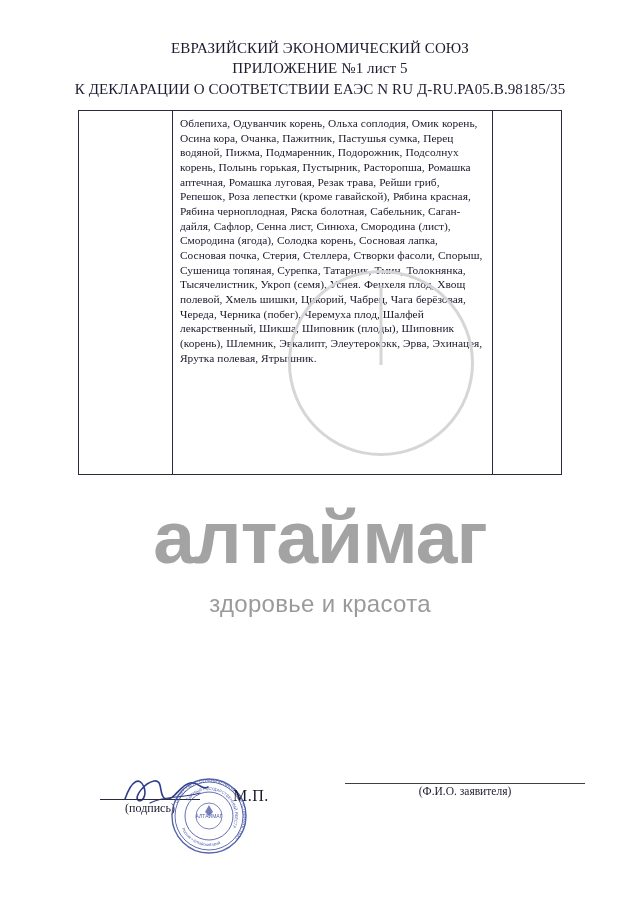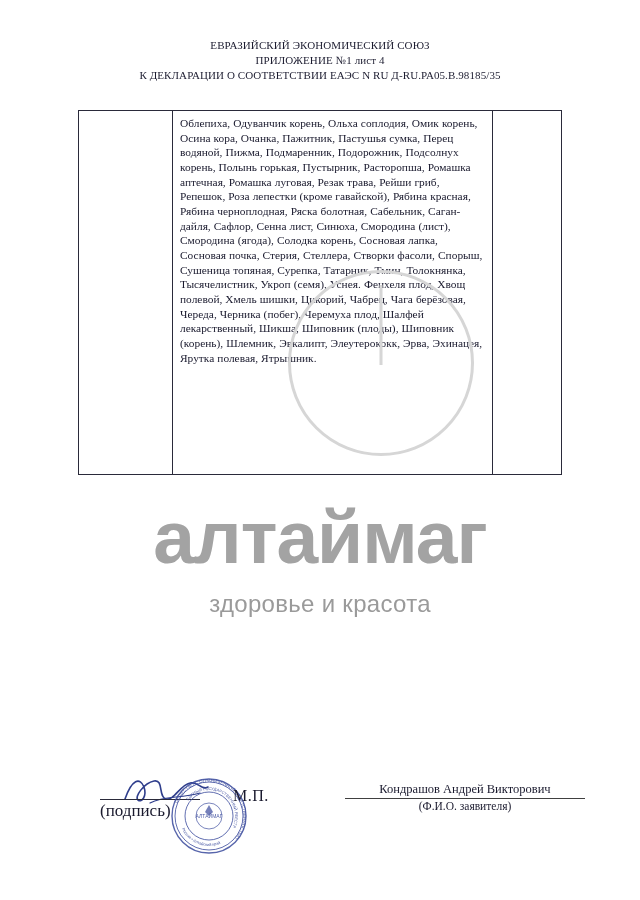--- a/index.html
+++ b/index.html
@@ -24,21 +24,21 @@
   
   .header {
     position: absolute;
     top: 38px;
     left: 0;
     width: 640px;
     text-align: center;
     line-height: 1.35;
   }
   .header div {
-    font-size: 11px;
+    font-size: 15px;
     letter-spacing: 0.1px;
     color: #1c1c30;
     white-space: nowrap;
   }
 
   
   .table {
     position: absolute;
     left: 78px;
     top: 110px;
@@ -139,21 +139,22 @@
     top: 18px;
     width: 90px;
     height: 34px;
     color: #2f3e8c;
   }
   .sig-label {
     position: absolute;
     left: 100px;
     top: 44px;
     width: 100px;
-    font-size: 17px;
+    text-align: center;
+    font-size: 12px;
     color: #1a1a2e;
   }
   .sig-label .under {
     display: block;
     border-top: 1px solid #2a2a3a;
     padding-top: 1px;
   }
   .mp {
     position: absolute;
     left: 233px;
@@ -191,21 +192,21 @@
     color: #1a1a2e;
   }
 </style>
 </head>
 <body>
 
 <div class="page">
 
   <div class="header">
     <div>ЕВРАЗИЙСКИЙ ЭКОНОМИЧЕСКИЙ СОЮЗ</div>
-    <div>ПРИЛОЖЕНИЕ №1 лист 4</div>
+    <div>ПРИЛОЖЕНИЕ №1 лист 5</div>
     <div>К ДЕКЛАРАЦИИ О СООТВЕТСТВИИ ЕАЭС N RU Д-RU.РА05.В.98185/35</div>
   </div>
 
   <div class="table">
     <div class="col-left">
       <div class="cell-text"></div>
     </div>
     <div class="col-mid">
       <div class="cell-text">Облепиха, Одуванчик корень, Ольха соплодия, Омик корень, Осина кора, Очанка, Пажитник, Пастушья сумка, Перец водяной, Пижма, Подмаренник, Подорожник, Подсолнух корень, Полынь горькая, Пустырник, Расторопша, Ромашка аптечная, Ромашка луговая, Резак трава, Рейши гриб, Репешок, Роза лепестки (кроме гавайской), Рябина красная, Рябина черноплодная, Ряска болотная, Сабельник, Саган-дайля, Сафлор, Сенна лист, Синюха, Смородина (лист), Смородина (ягода), Солодка корень, Сосновая лапка, Сосновая почка, Стерия, Стеллера, Створки фасоли, Спорыш, Сушеница топяная, Сурепка, Татарник, Тмин, Толокнянка, Тысячелистник, Укроп (семя), Уснея. Фенхеля плод,  Хвощ полевой, Хмель шишки, Цикорий, Чабрец, Чага берёзовая, Череда, Черника (побег), Черемуха плод, Шалфей лекарственный, Шикша, Шиповник (плоды), Шиповник (корень), Шлемник, Эвкалипт, Элеутерококк, Эрва, Эхинацея, Ярутка полевая, Ятрышник.</div>
     </div>
@@ -254,18 +255,17 @@
           <textPath href="#arcBottom" startOffset="14%">Россия • Алтайский край</textPath>
         </text>
         <text x="41" y="43" text-anchor="middle" font-family="Liberation Sans, sans-serif" font-size="5" fill="#3a4a9c" opacity="0.9">АЛТАЙМАГ</text>
         <path d="M41 30 L45 37 L41 41 L37 37 Z" fill="#3a4a9c" opacity="0.7"></path>
       </svg>
     </div>
 
     <div class="mp">М.П.</div>
 
     <div class="applicant">
-      <div class="name">Кондрашов Андрей Викторович</div>
       <div class="caption">(Ф.И.О. заявителя)</div>
     </div>
 
   </div>
 </div>
 
 </body></html>

